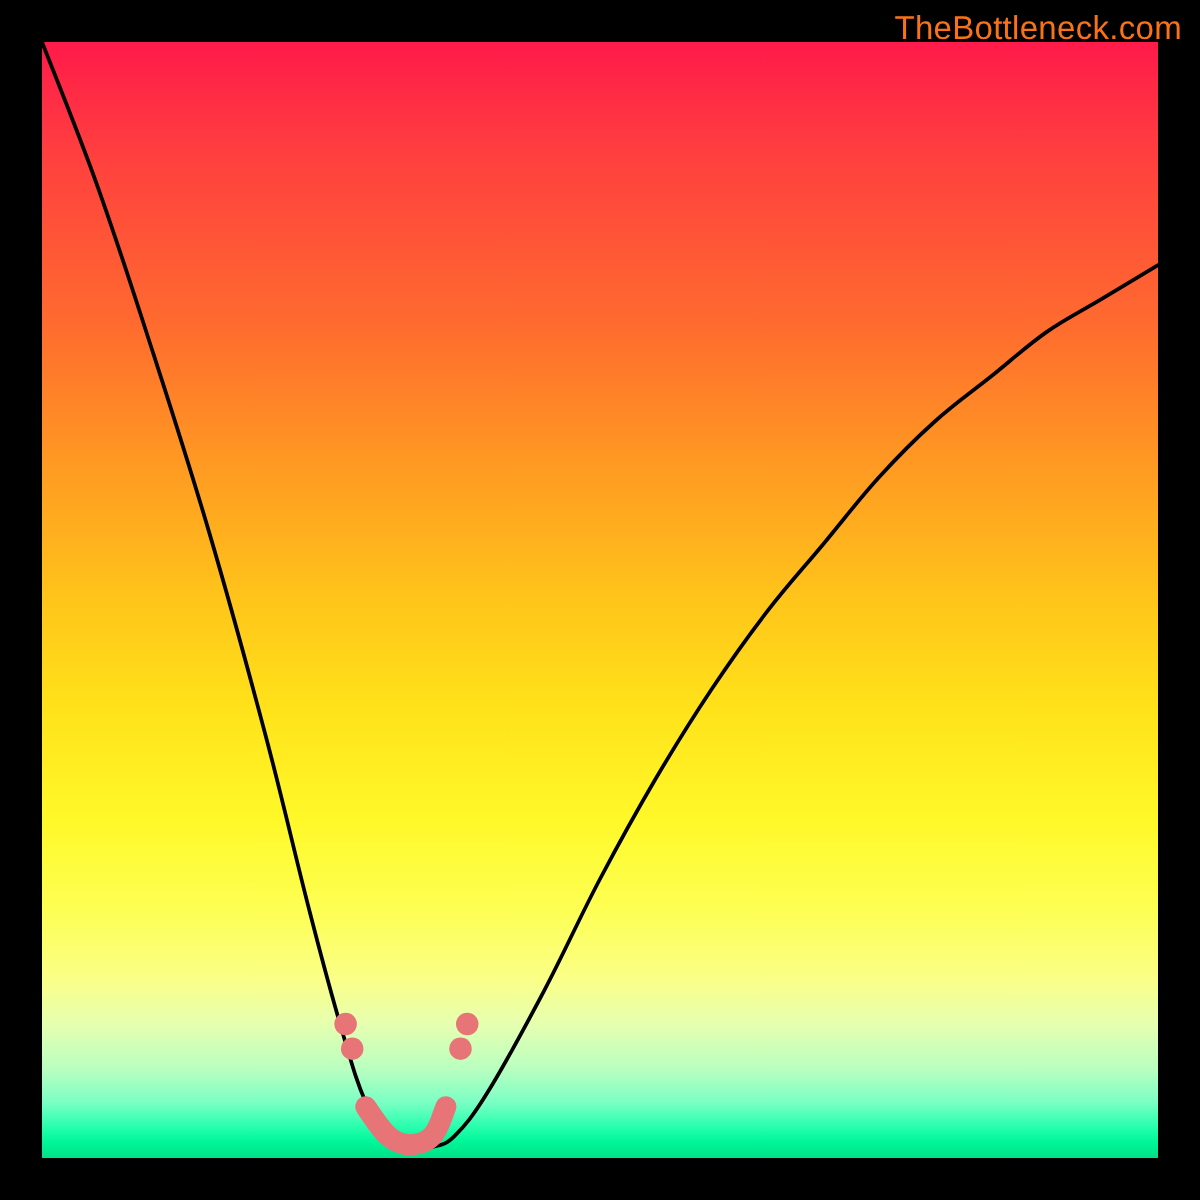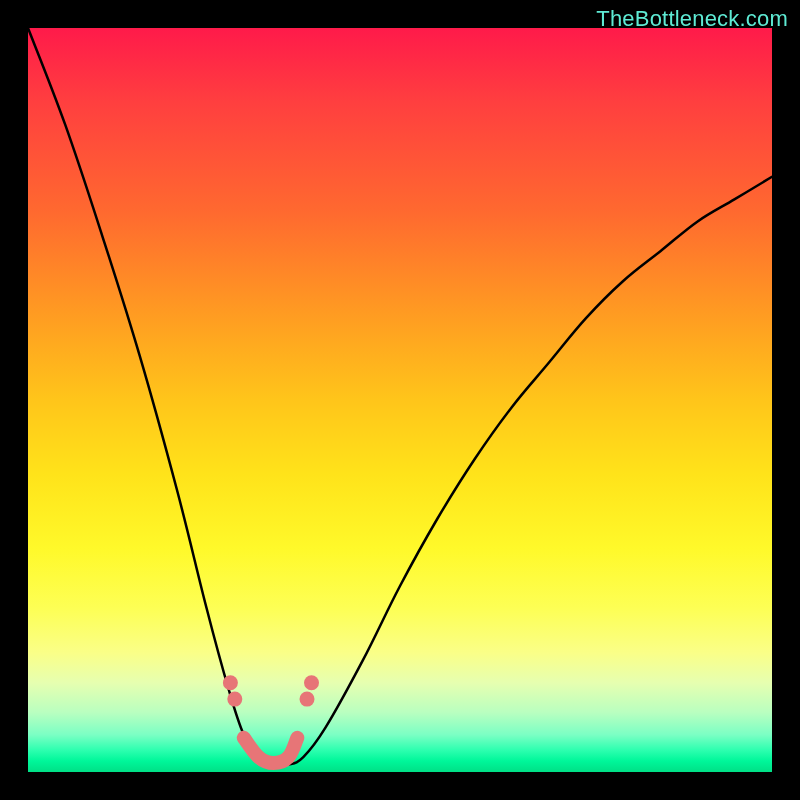--- a/index.html
+++ b/index.html
@@ -35,21 +35,21 @@
       #00e086 100%
     );
     outline: 28px solid #000;
   }
   .watermark {
     position: absolute;
     top: 6px;
     right: 12px;
     font-size: 22px;
     font-weight: 500;
-    color: #5eead4;
+    color: #f97316;
     letter-spacing: 0.2px;
     z-index: 10;
   }
   svg.curve {
     position: absolute;
     left: 0;
     top: 0;
     width: 744px;
     height: 744px;
     overflow: visible;

